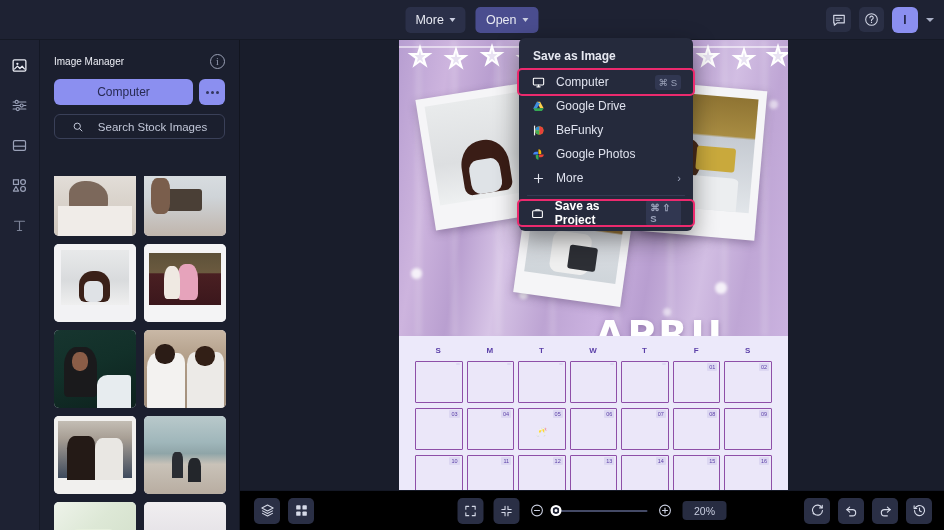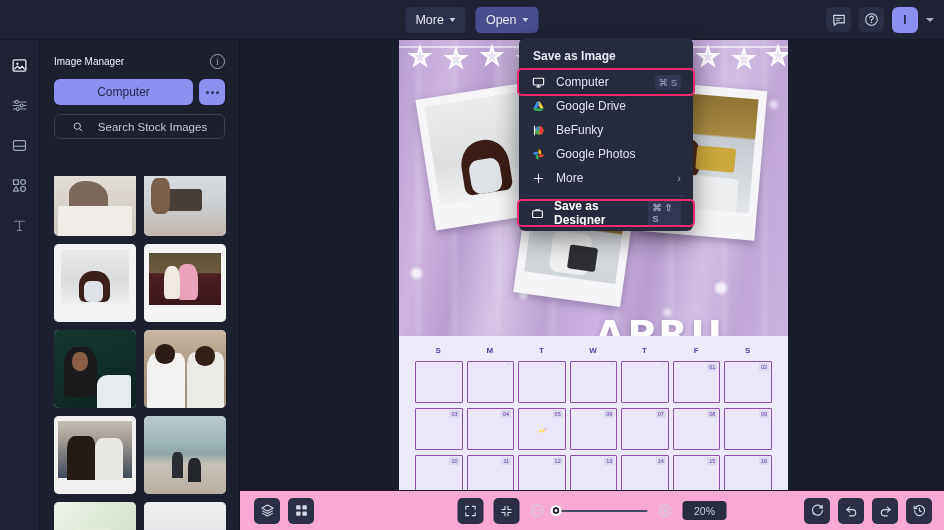--- a/index.html
+++ b/index.html
@@ -160,21 +160,21 @@
   .m-item .kbd { margin-left: auto; font-size: 9.5px; color: #9ca3ba; background:#313751; padding:2px 4px; border-radius:3px; }
   .m-hl { outline: 2px solid #ec2a6e; outline-offset: 0px; border-radius: 3px; }
   .m-item .m-ico { width: 15px; display: flex; align-items: center; justify-content: center; }
   .m-arrow { margin-left: auto; color: #9ca3ba; font-size: 11px; }
   .m-sep { height: 1px; background: #343a52; margin: 5px 8px; }
   .m-item.bold { font-weight: bold; color:#fff; }
 
   
   .bottombar {
     position: absolute; left: 240px; top: 490px; width: 704px; height: 40px;
-    background: #f9a8d4; border-top: 1px solid #141825;
+    background: #000000; border-top: 1px solid #141825;
     display: flex; align-items: center; z-index: 30;
   }
   .bb-left { display: flex; gap: 8px; margin-left: 14px; }
   .bb-center { position: absolute; left: 50%; transform: translateX(-50%); display: flex; align-items: center; gap: 10px; }
   .bb-right { position: absolute; right: 12px; display: flex; gap: 8px; }
   .slider-track { width: 93px; height: 2px; background: #444a66; border-radius: 2px; position: relative; }
   .slider-knob { position: absolute; left: -4px; top: -5px; width: 11px; height: 11px; border-radius: 50%; background: #fff; border: 2px solid #fff; box-shadow: inset 0 0 0 2px #1e2233; cursor: pointer;}
   .zoomval { width: 44px; height: 19px; border-radius: 4px; background: #272c41; color: #c9cee0; font-size: 10.5px; display: flex; align-items: center; justify-content: center; }
   .icobtn { width: 26px; height: 26px; border-radius: 5px; background: #2a2f45; display: flex; align-items: center; justify-content: center; cursor: pointer; }
   .icon-plain { display:flex; align-items:center; justify-content:center; cursor:pointer; }
@@ -557,21 +557,21 @@
 
     <div class="m-sep"></div>
 
     <div class="m-item bold m-hl">
       <span class="m-ico">
         <svg width="13" height="13" viewBox="0 0 24 24">
           <rect x="3" y="7" width="18" height="12.5" rx="1.8" fill="none" stroke="#fff" stroke-width="2"></rect>
           <path d="M9 7V5.2h6V7" fill="none" stroke="#fff" stroke-width="2"></path>
         </svg>
       </span>
-      <span>Save as Designer</span>
+      <span>Save as Project</span>
       <span class="kbd">⌘ ⇧ S</span>
     </div>
   </div>
 
   <div class="bottombar">
     <div class="bb-left">
       <div class="icobtn">
         <svg width="15" height="15" viewBox="0 0 24 24">
           <path d="M12 3.2l9 4.8-9 4.8-9-4.8z" fill="none" stroke="#d6dae8" stroke-width="1.7" stroke-linejoin="round"></path>
           <path d="M3.4 12.2L12 16.7l8.6-4.5" fill="none" stroke="#d6dae8" stroke-width="1.7" stroke-linejoin="round"></path>

